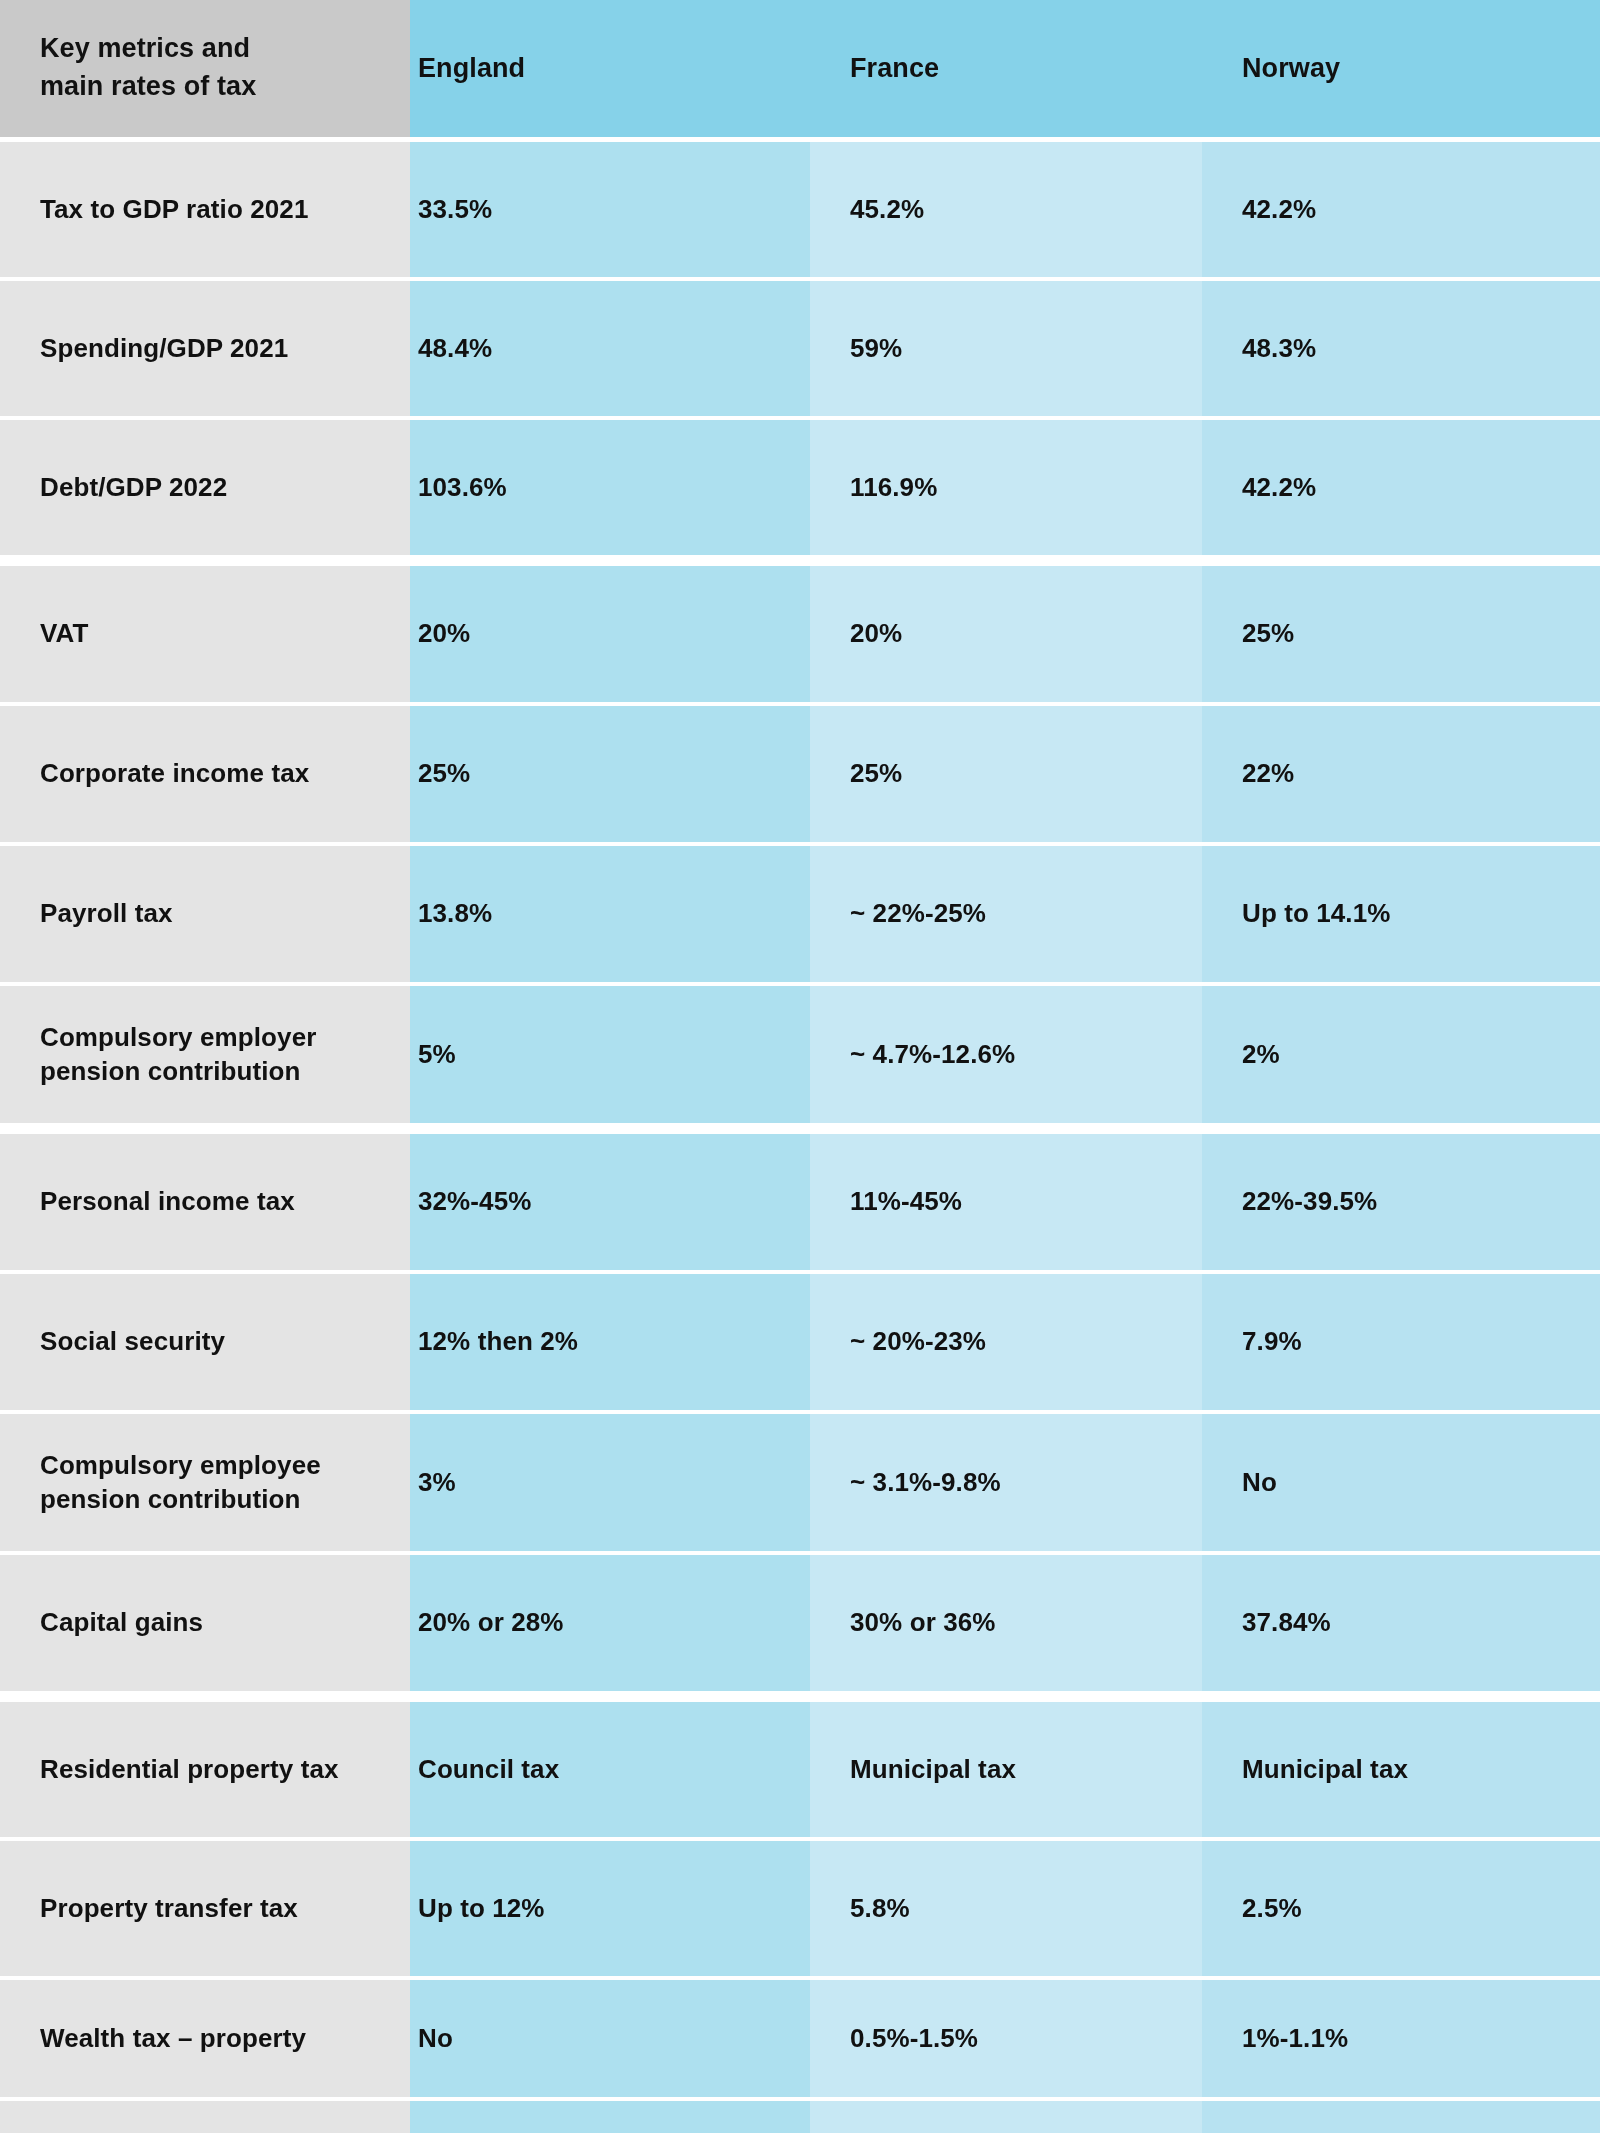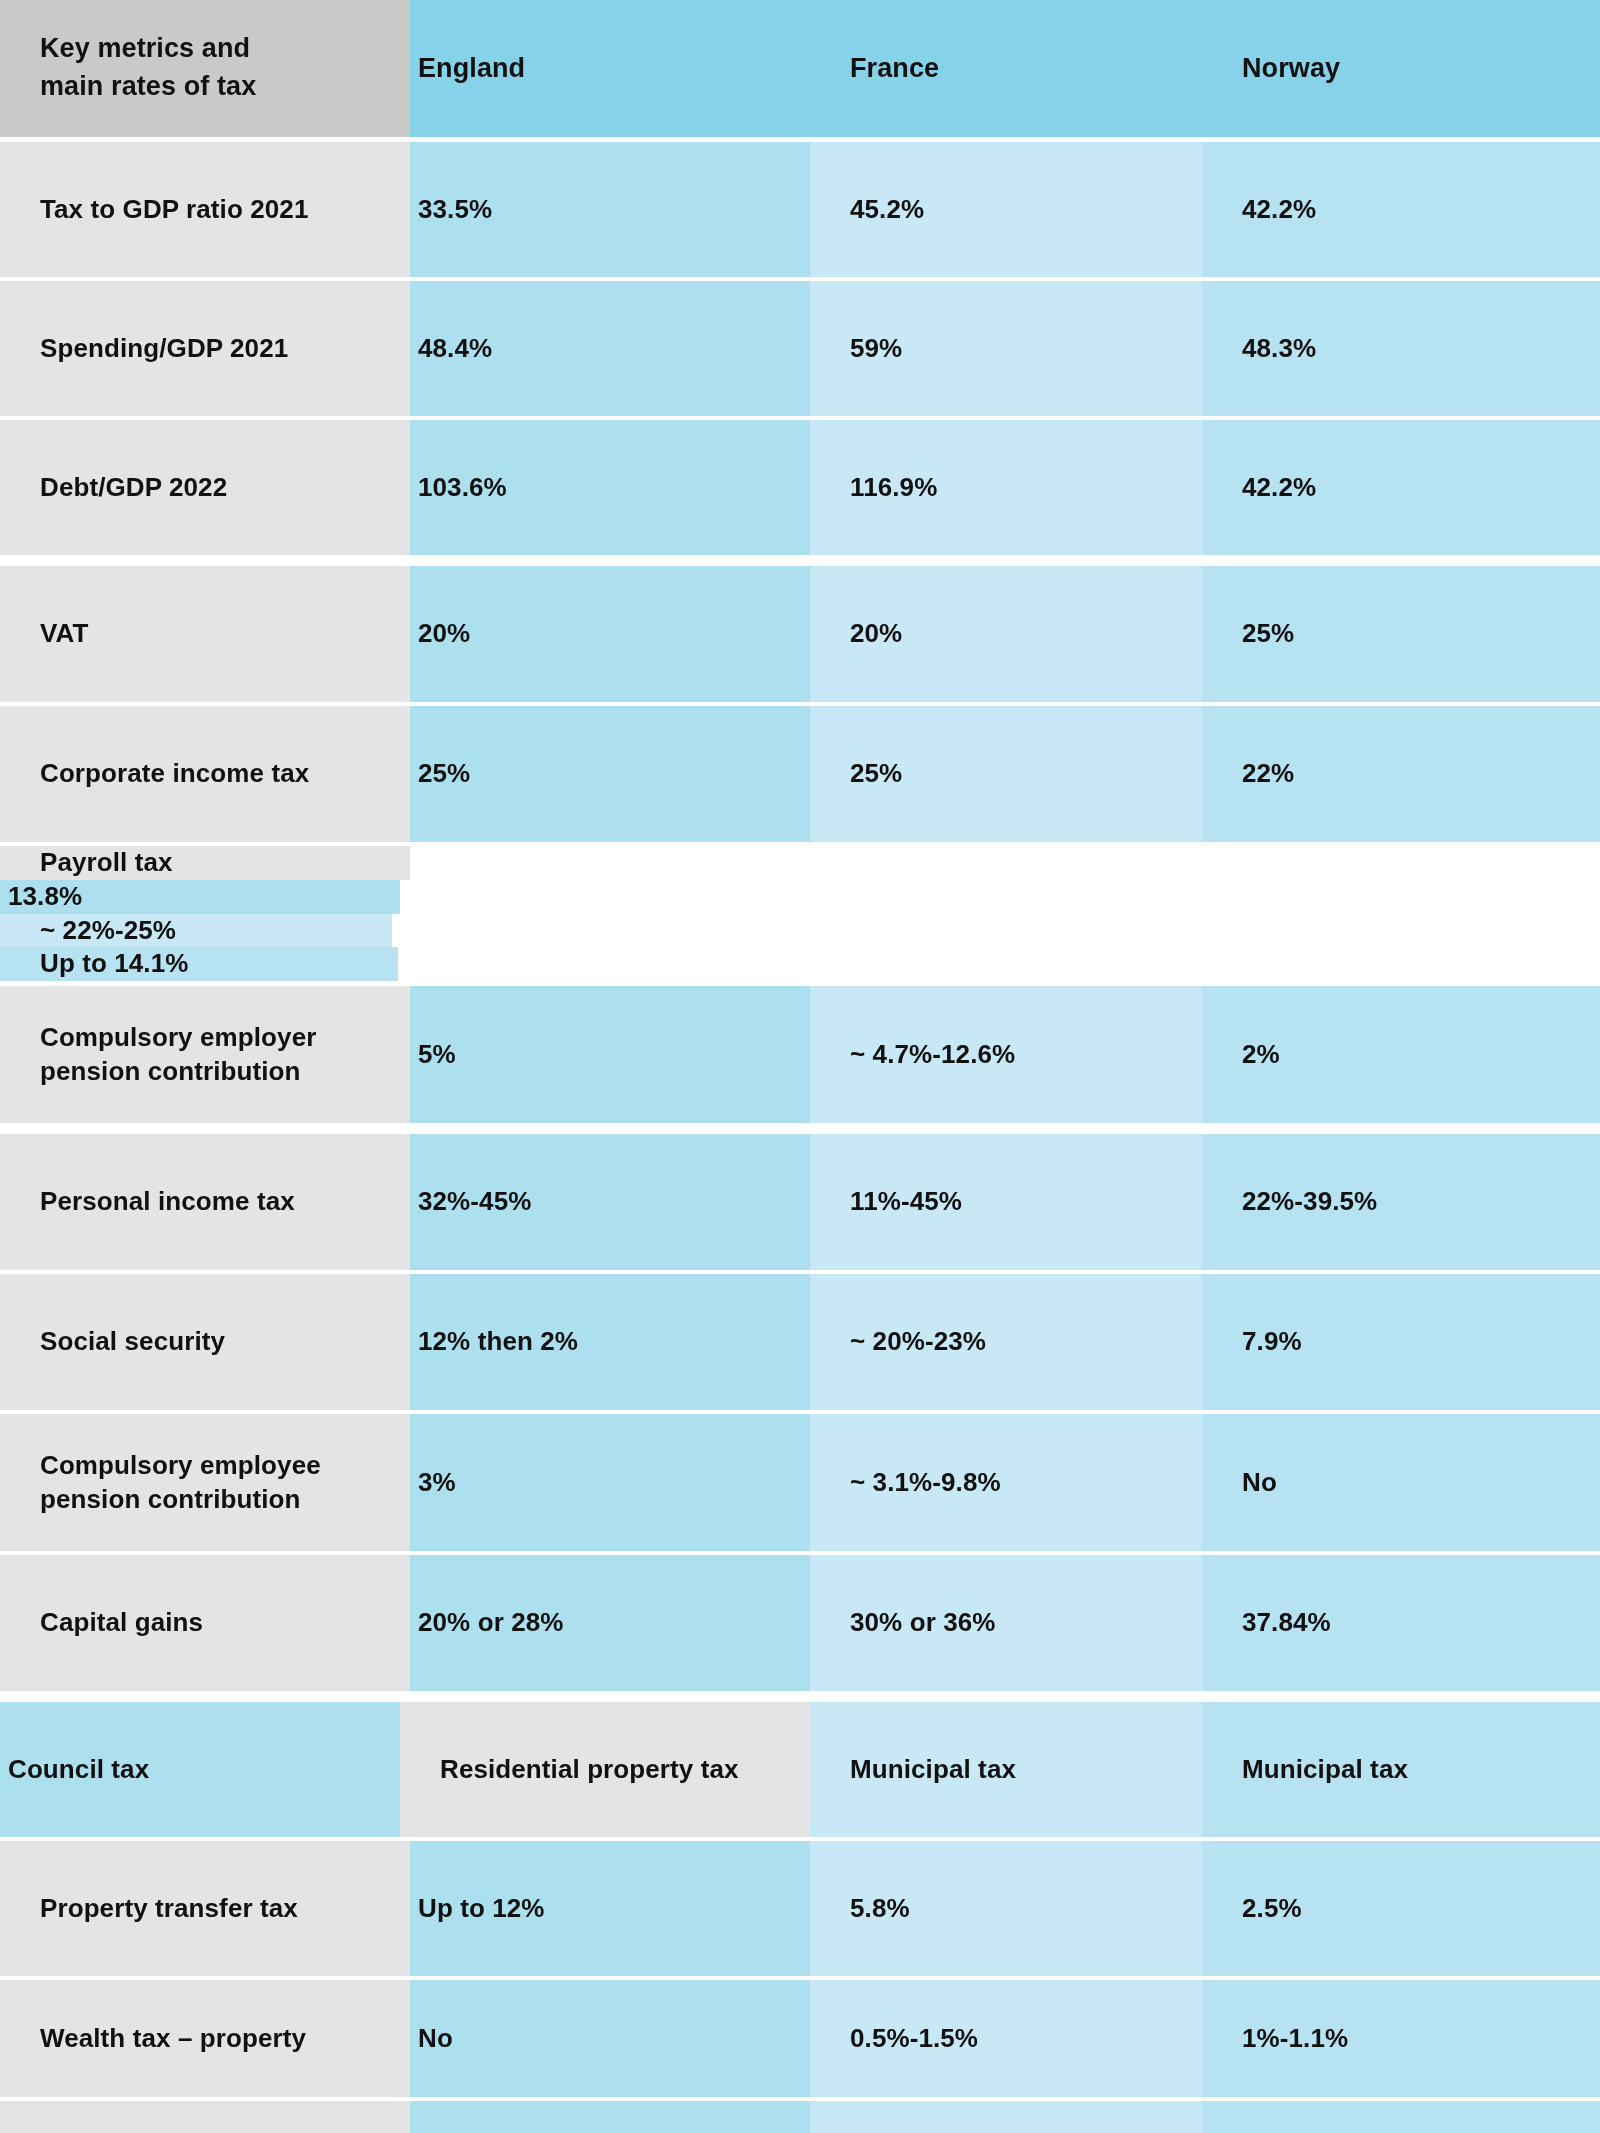--- a/index.html
+++ b/index.html
@@ -155,21 +155,21 @@
         </div>
         <div class="cell c-england">
           <span class="nowrap">25%</span>
         </div>
         <div class="cell c-france">
           <span class="nowrap">25%</span>
         </div>
         <div class="cell c-norway">
           <span class="nowrap">22%</span>
         </div>
-      </div><div class="sep-thin"></div><div class="trow" style="height: 136px; flex-direction: column;">
+      </div><div class="sep-thin"></div><div class="trow" style="height: 136px;">
         <div class="cell c-label">
           <span style="white-space: pre-line;">Payroll tax</span>
         </div>
         <div class="cell c-england">
           <span class="nowrap">13.8%</span>
         </div>
         <div class="cell c-france">
           <span class="nowrap">~ 22%-25%</span>
         </div>
         <div class="cell c-norway">
@@ -236,25 +236,25 @@
         <div class="cell c-england">
           <span class="nowrap">20% or 28%</span>
         </div>
         <div class="cell c-france">
           <span class="nowrap">30% or 36%</span>
         </div>
         <div class="cell c-norway">
           <span class="nowrap">37.84%</span>
         </div>
       </div><div class="sep-thick"></div><div class="trow" style="height: 135px;">
+        <div class="cell c-label">
+          <span style="white-space: pre-line;">Residential property tax</span>
+        </div>
         <div class="cell c-england">
           <span class="nowrap">Council tax</span>
-        </div>
-        <div class="cell c-label">
-          <span style="white-space: pre-line;">Residential property tax</span>
         </div>
         <div class="cell c-france">
           <span class="nowrap">Municipal tax</span>
         </div>
         <div class="cell c-norway">
           <span class="nowrap">Municipal tax</span>
         </div>
       </div><div class="sep-thin"></div><div class="trow" style="height: 135px;">
         <div class="cell c-label">
           <span style="white-space: pre-line;">Property transfer tax</span>

